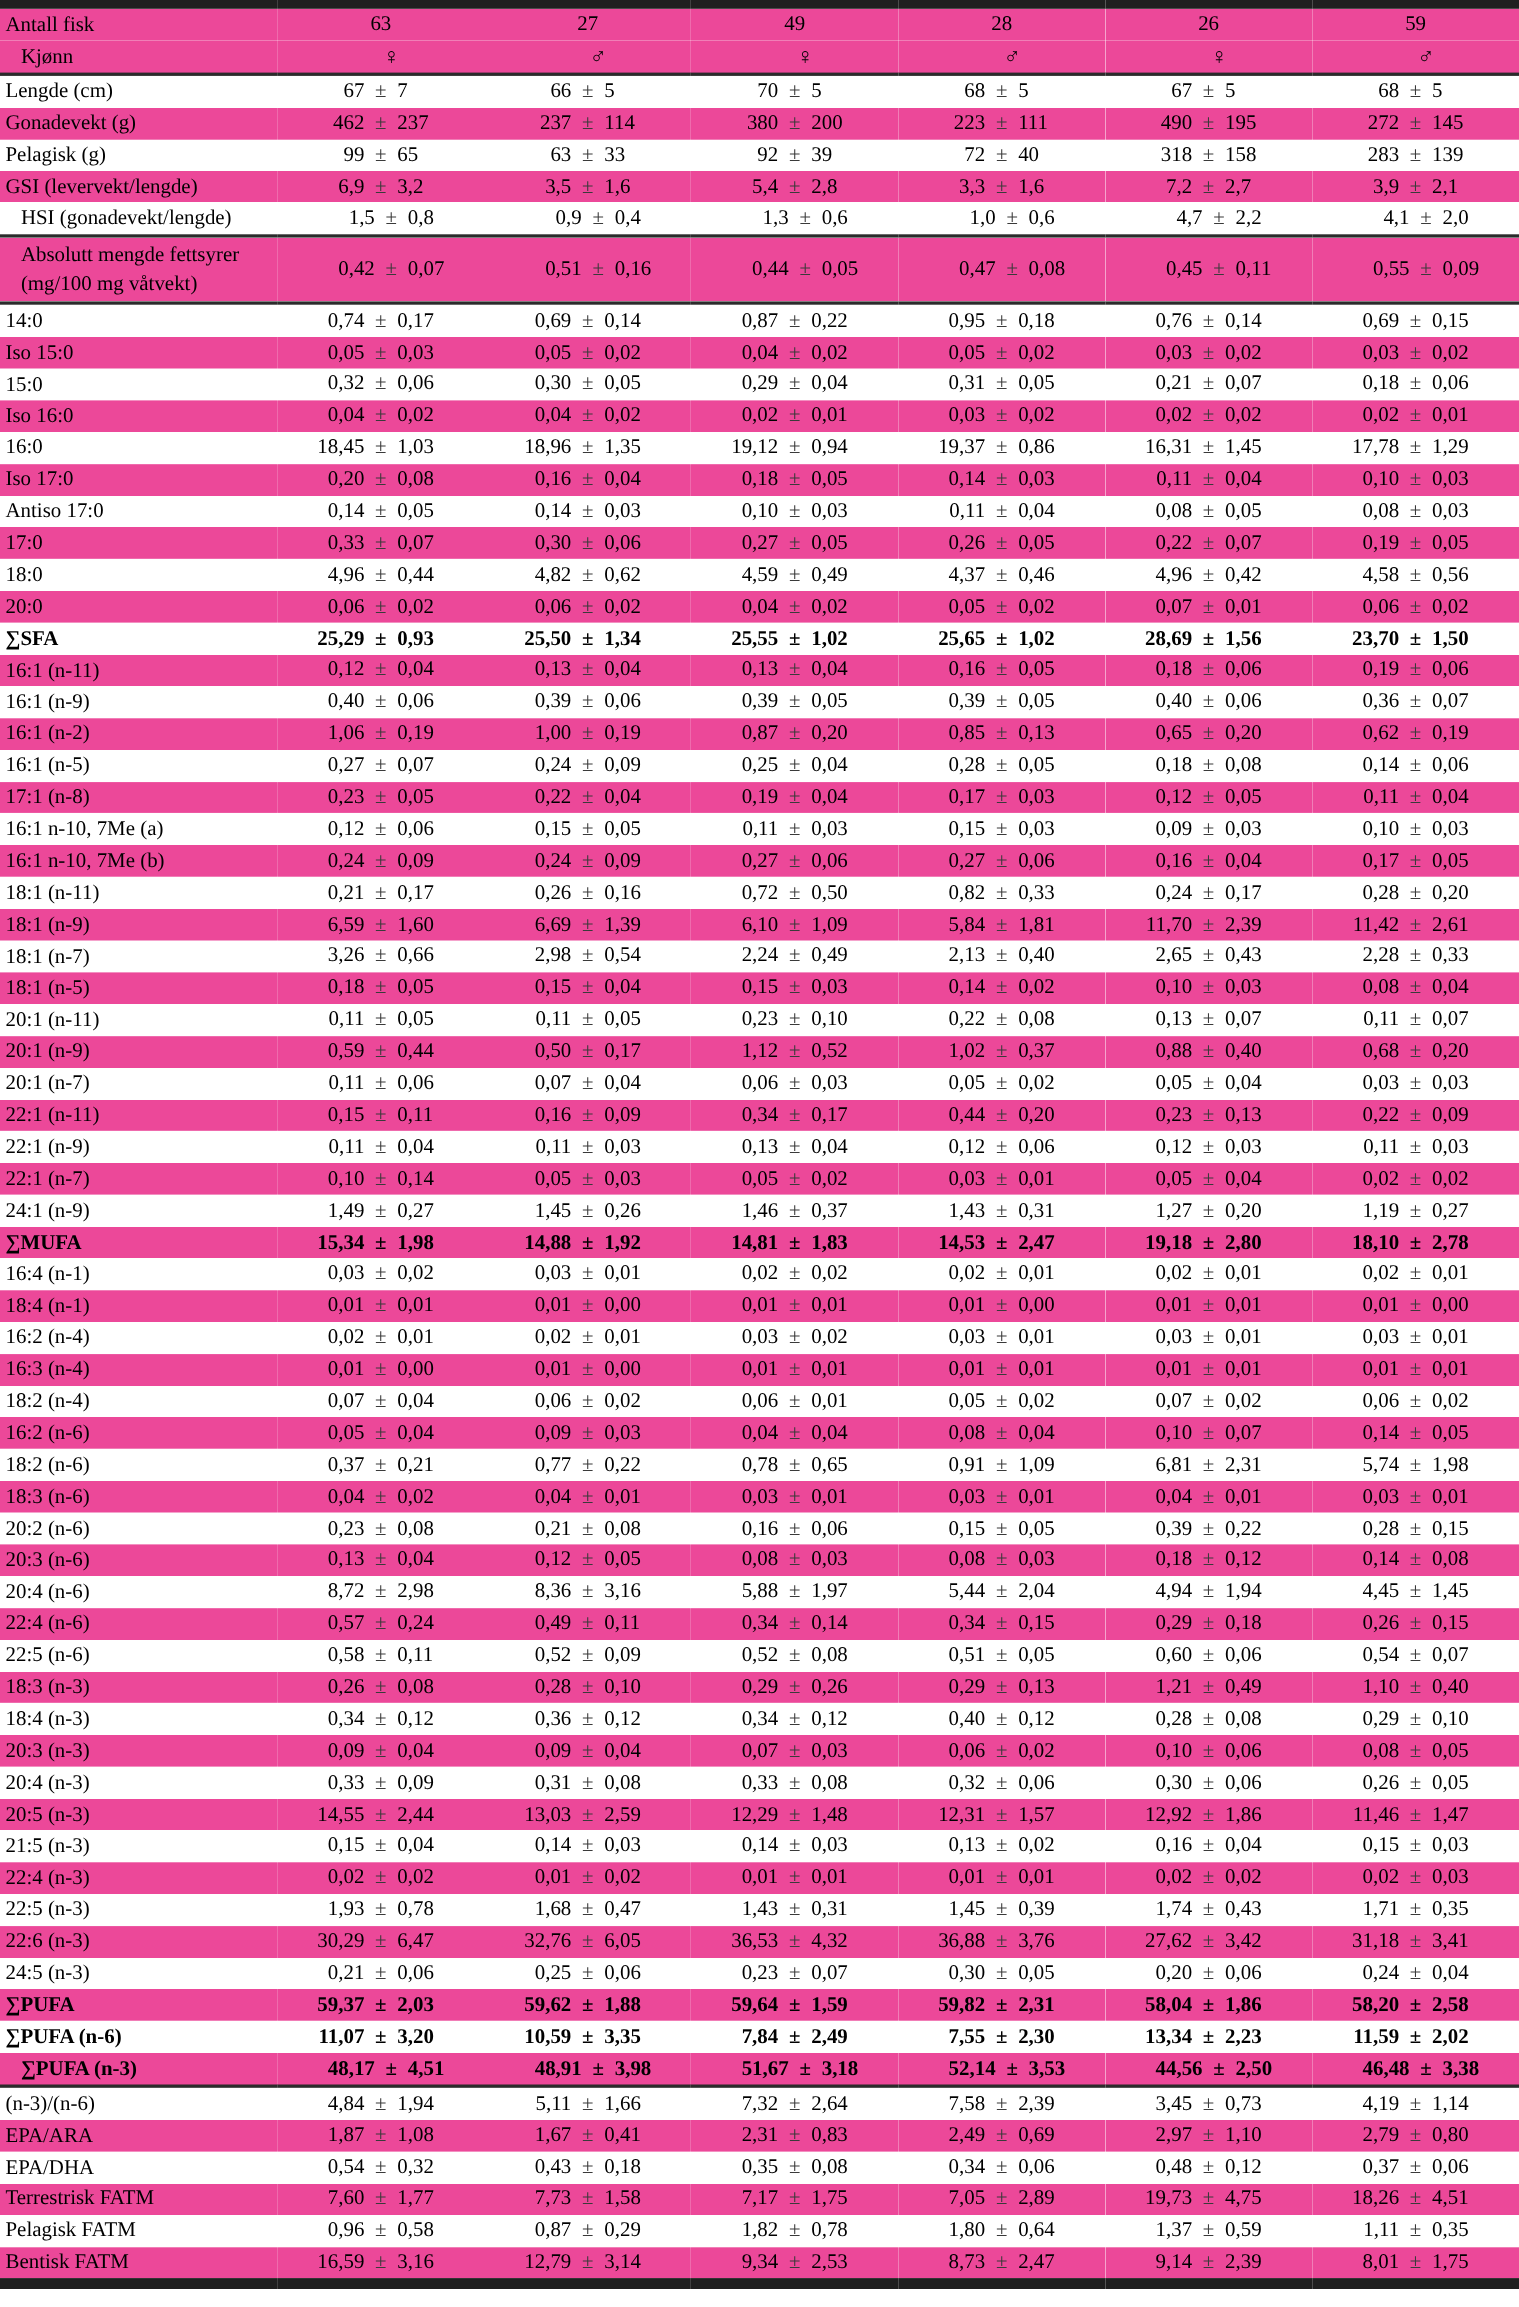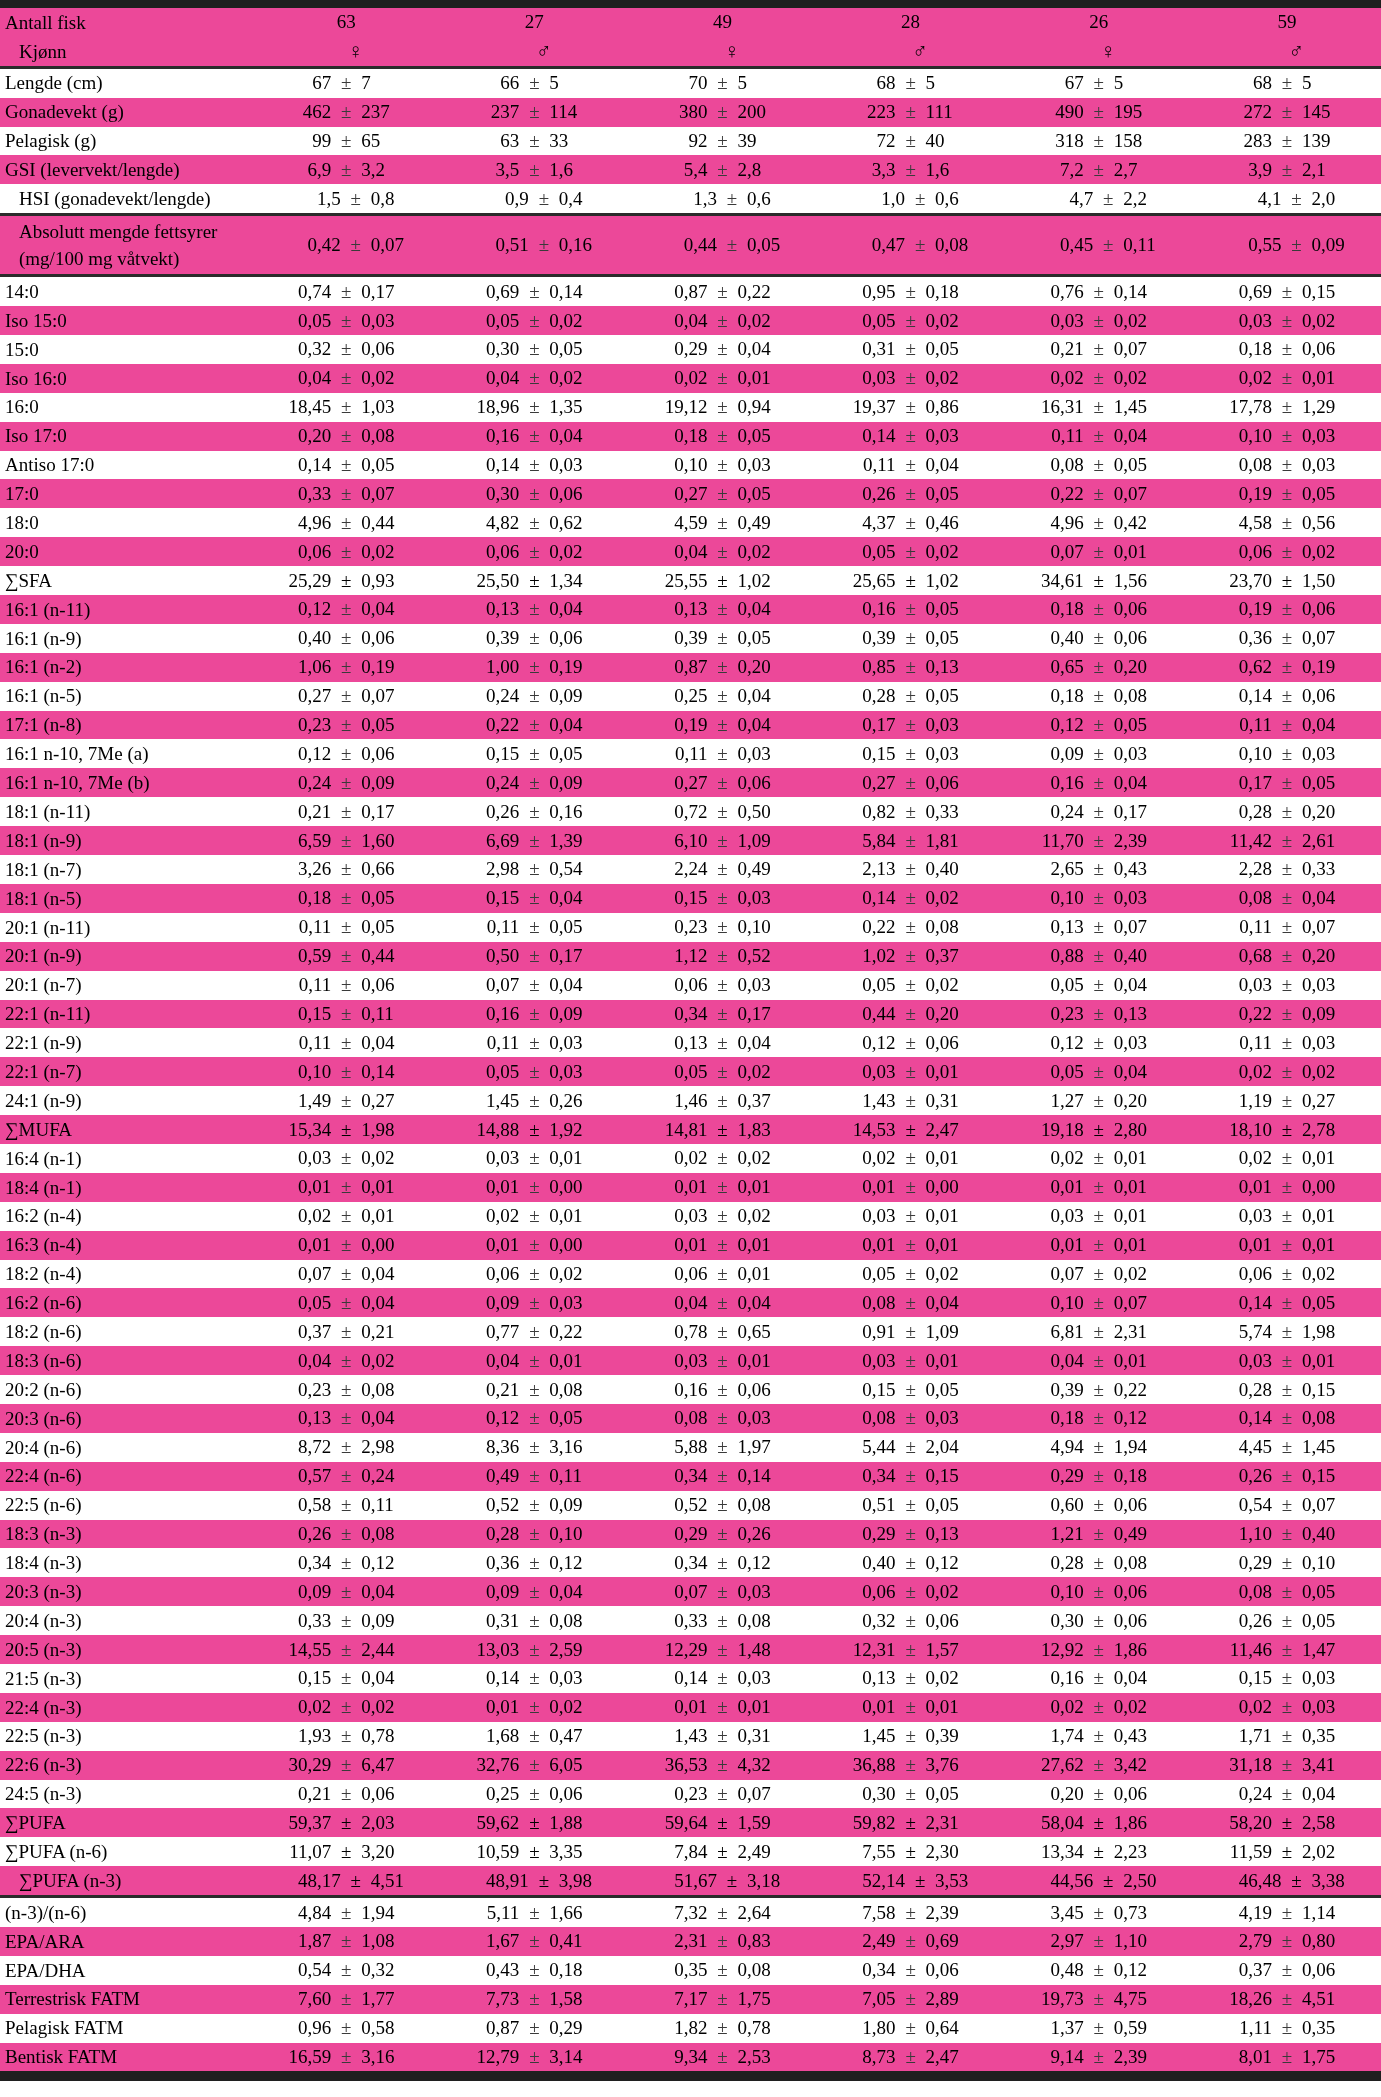--- a/index.html
+++ b/index.html
@@ -18,21 +18,21 @@
   }
   col.c-label { width: 252px; }
   col.c-data  { width: 188px; }
   td {
     height: 28.9px;
     padding: 0;
     vertical-align: middle;
     overflow: hidden;
   }
   tr.shaded { background: #ec4899; }
-  tr.bold td { font-weight: normal; margin-top: 20px; }
+  tr.bold td { font-weight: bold; margin-top: 20px; }
   tr.rule-below td { border-bottom: 3px solid #2b2b2b; padding-left: 19px; }
   tr.tall td { height: 58px; }
   td.label {
     padding-left: 5px;
     text-align: left;
     white-space: pre-line;
     line-height: 1.45;
   }
   .val {
     display: flex;
@@ -848,21 +848,21 @@
         </td>
         <td>
           <div class="val">
             <span class="mean">25,65</span>
             <span class="pm">±</span>
             <span class="sd">1,02</span>
           </div>
         </td>
         <td>
           <div class="val">
-            <span class="mean">34,61</span>
+            <span class="mean">28,69</span>
             <span class="pm">±</span>
             <span class="sd">1,56</span>
           </div>
         </td>
         <td>
           <div class="val">
             <span class="mean">23,70</span>
             <span class="pm">±</span>
             <span class="sd">1,50</span>
           </div>

